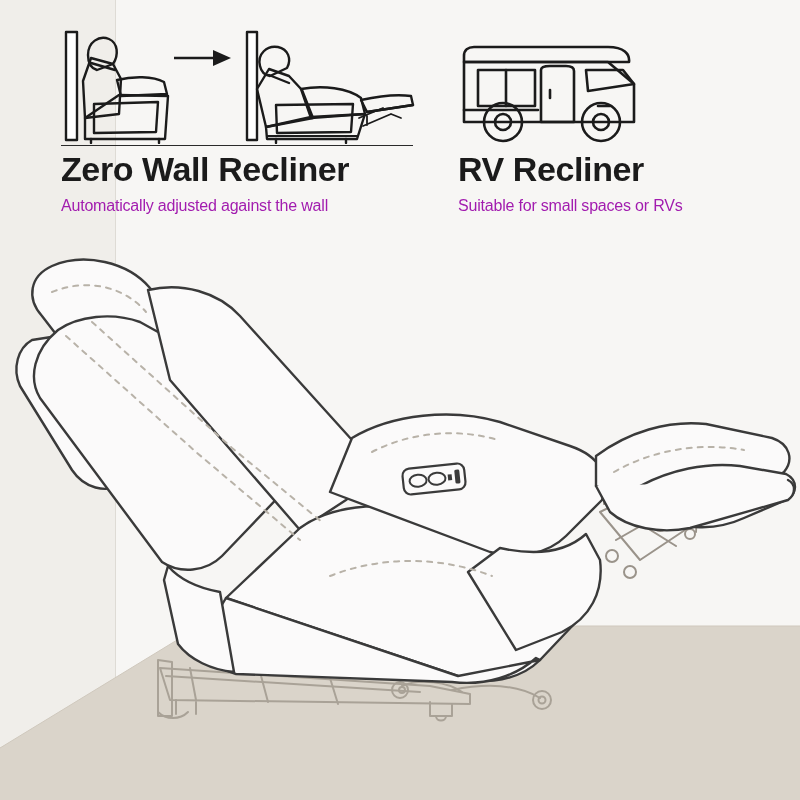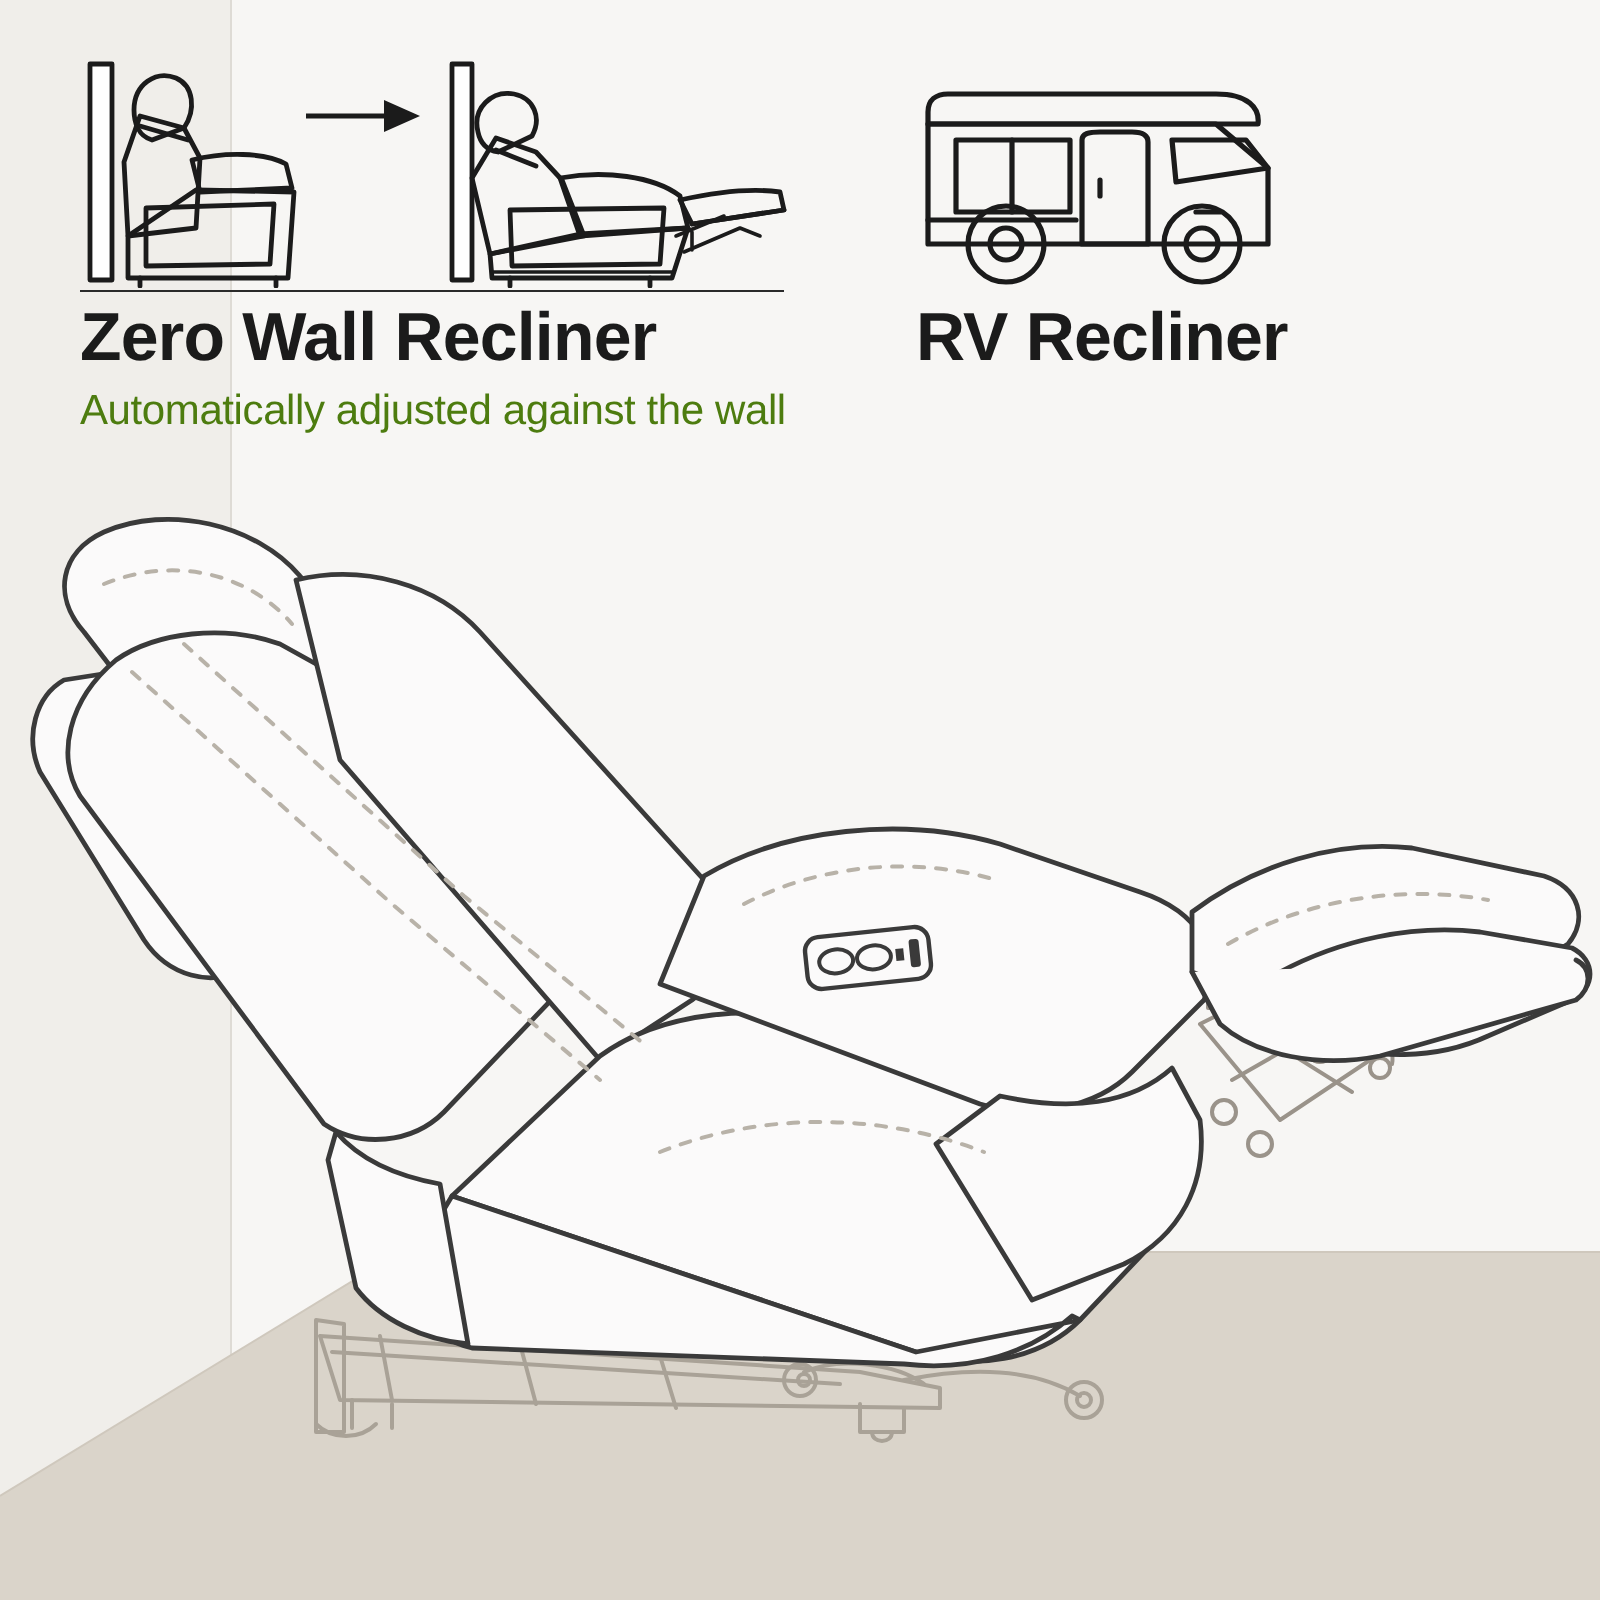--- a/index.html
+++ b/index.html
@@ -46,21 +46,21 @@
   
   .features {
     position: absolute;
     left: 0; top: 0;
     width: 800px; height: 232px;
   }
   .feature {
     position: absolute;
     top: 0;
   }
-  .feature-left  { left: 40px;  width: 396px; }
+  .feature-left  { left: 61px;  width: 396px; }
   .feature-right { left: 458px; width: 330px; }
 
   .icon-area {
     position: relative;
     height: 118px;
     margin-top: 26px;
   }
   .rule {
     position: absolute;
     left: 0;
@@ -80,25 +80,25 @@
     font-weight: bold;
     letter-spacing: -0.4px;
     color: #1b1b1b;
     white-space: nowrap;
   }
   .feature-sub {
     position: absolute;
     top: 194px;
     left: 0;
     margin: 0;
-    font-size: 21px;
+    font-size: 16px;
     line-height: 24px;
     font-weight: normal;
     letter-spacing: -0.2px;
-    color: #4d7c0f;
+    color: #a21caf;
     white-space: nowrap;
   }
 
   
   .hero {
     position: absolute;
     left: 0; top: 0;
     width: 800px; height: 800px;
   }
   .hero svg, .features svg, .floor svg { display: block; }
@@ -205,20 +205,21 @@
 
             <circle cx="45" cy="96" r="19"></circle>
             <circle cx="45" cy="96" r="8"></circle>
             <circle cx="143" cy="96" r="19"></circle>
             <circle cx="143" cy="96" r="8"></circle>
           </g>
         </svg>
       </div>
 
       <h2 class="feature-title">RV Recliner</h2>
+      <p class="feature-sub">Suitable for small spaces or RVs</p>
     </div>
   </div>
 
   <div class="hero">
     <svg width="800" height="800" viewBox="0 0 800 800">
 
       <g fill="none" stroke="#a9a297" stroke-width="2" stroke-linecap="round" stroke-linejoin="round">
         <path d="M158 660 L158 716 L172 716 L172 662 Z"></path>
         <path d="M160 668 L430 686 L470 694 L470 704 L170 700 Z"></path>
         <path d="M166 676 L420 692"></path>

